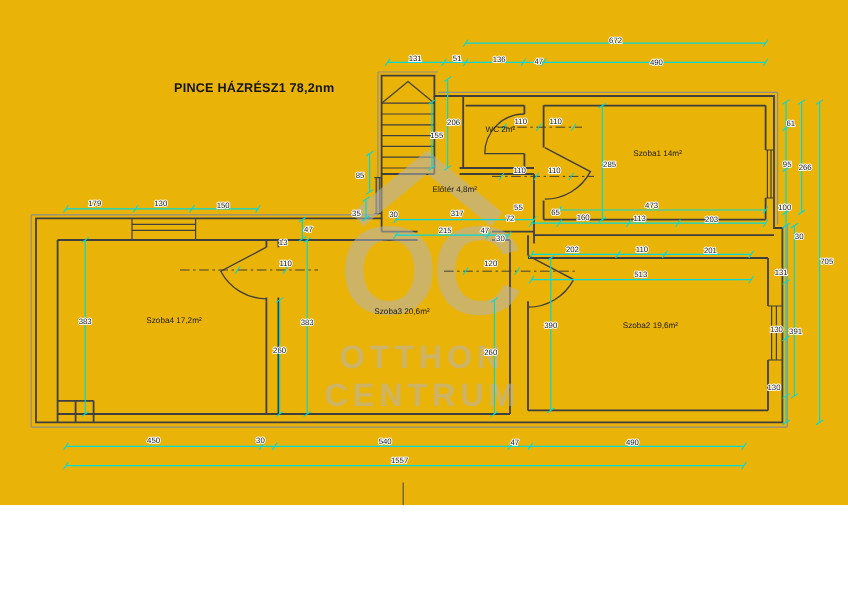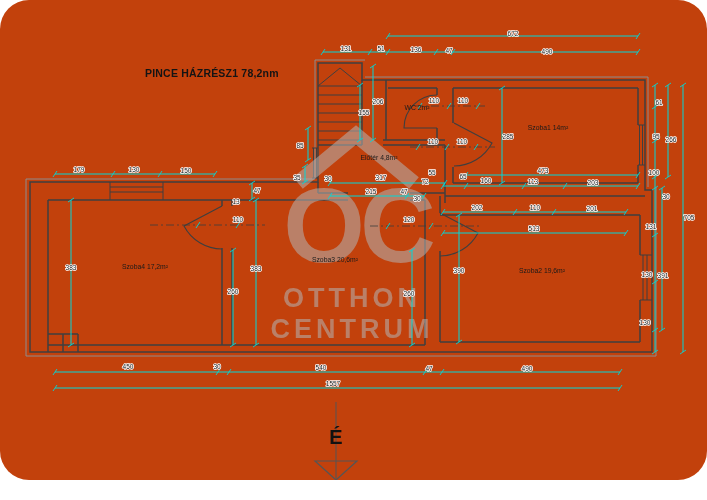--- a/index.html
+++ b/index.html
@@ -1,17 +1,17 @@
 <!DOCTYPE html>
 <html style="--dim: #00d9d9; --wm: #b4b4b4;"><head>
 <meta charset="utf-8">
 <style>
   html,body{margin:0;padding:0;background:#fff;}
-  .canvas{position:relative;width:707px;height:480px;background:#c2410c;overflow:hidden;
-          font-family:"Liberation Sans",sans-serif;border-radius:29px;}
+  .canvas{position:relative;width:707px;height:421px;background:#eab308;overflow:hidden;
+          font-family:"Liberation Sans",sans-serif;}
   svg{display:block;}
   .title{font:700 10.5px "Liberation Sans",sans-serif;fill:#141414;letter-spacing:.2px;}
   .dim-label{font:6.5px "Liberation Sans",sans-serif;fill:#161616;text-anchor:middle;
              paint-order:stroke;stroke:#ffffff;stroke-width:1.6px;stroke-linejoin:round;}
   .room-label{font:6.8px "Liberation Sans",sans-serif;fill:#1a1a1a;text-anchor:middle;}
   .wall{stroke:#3f3f3f;stroke-width:1.5;fill:none;stroke-linejoin:miter;}
   .wall-thin{stroke:#3f3f3f;stroke-width:1;fill:none;}
   .wall2{stroke:#8d8d8d;stroke-width:1;fill:none;}
   .cyan{stroke:var(--dim,#00d9d9);stroke-width:1;fill:none;}
   .cyan-tick{stroke:var(--dim,#00d9d9);stroke-width:.9;fill:none;}

